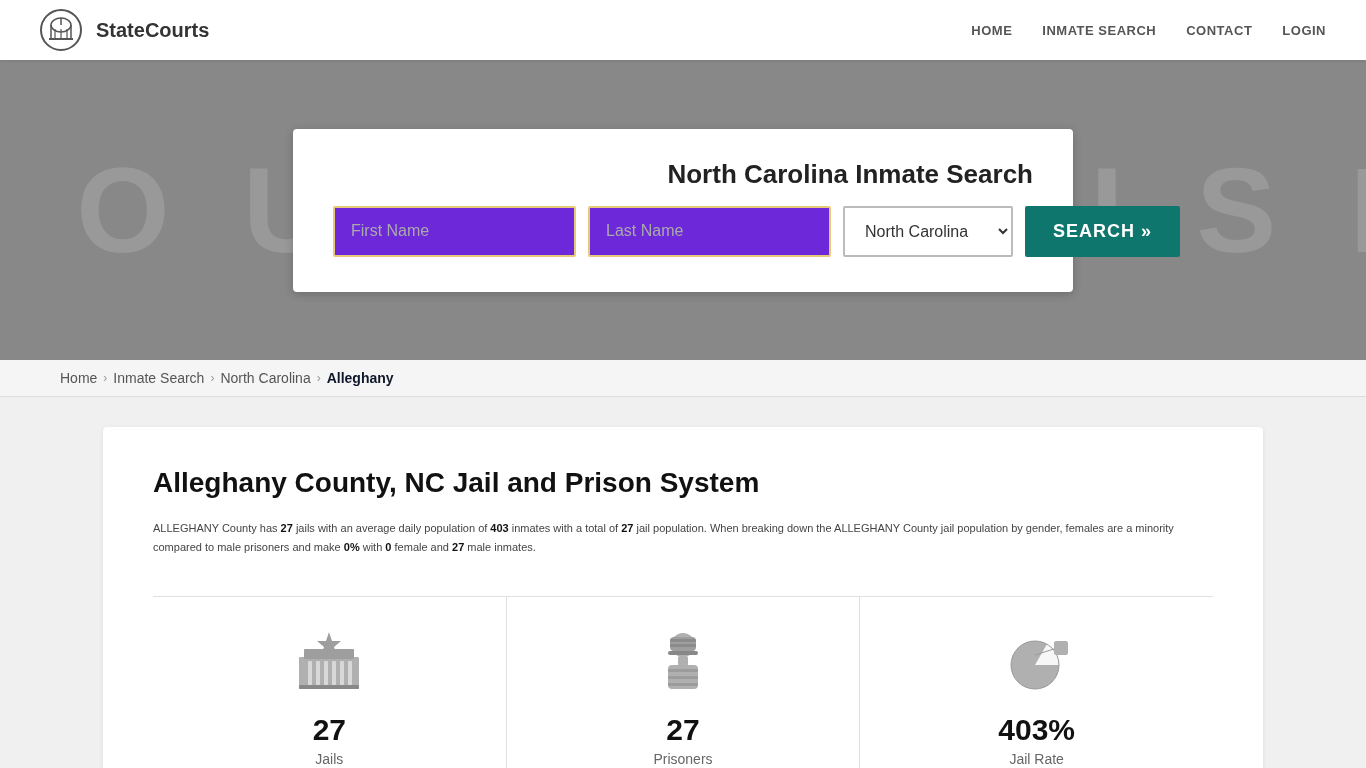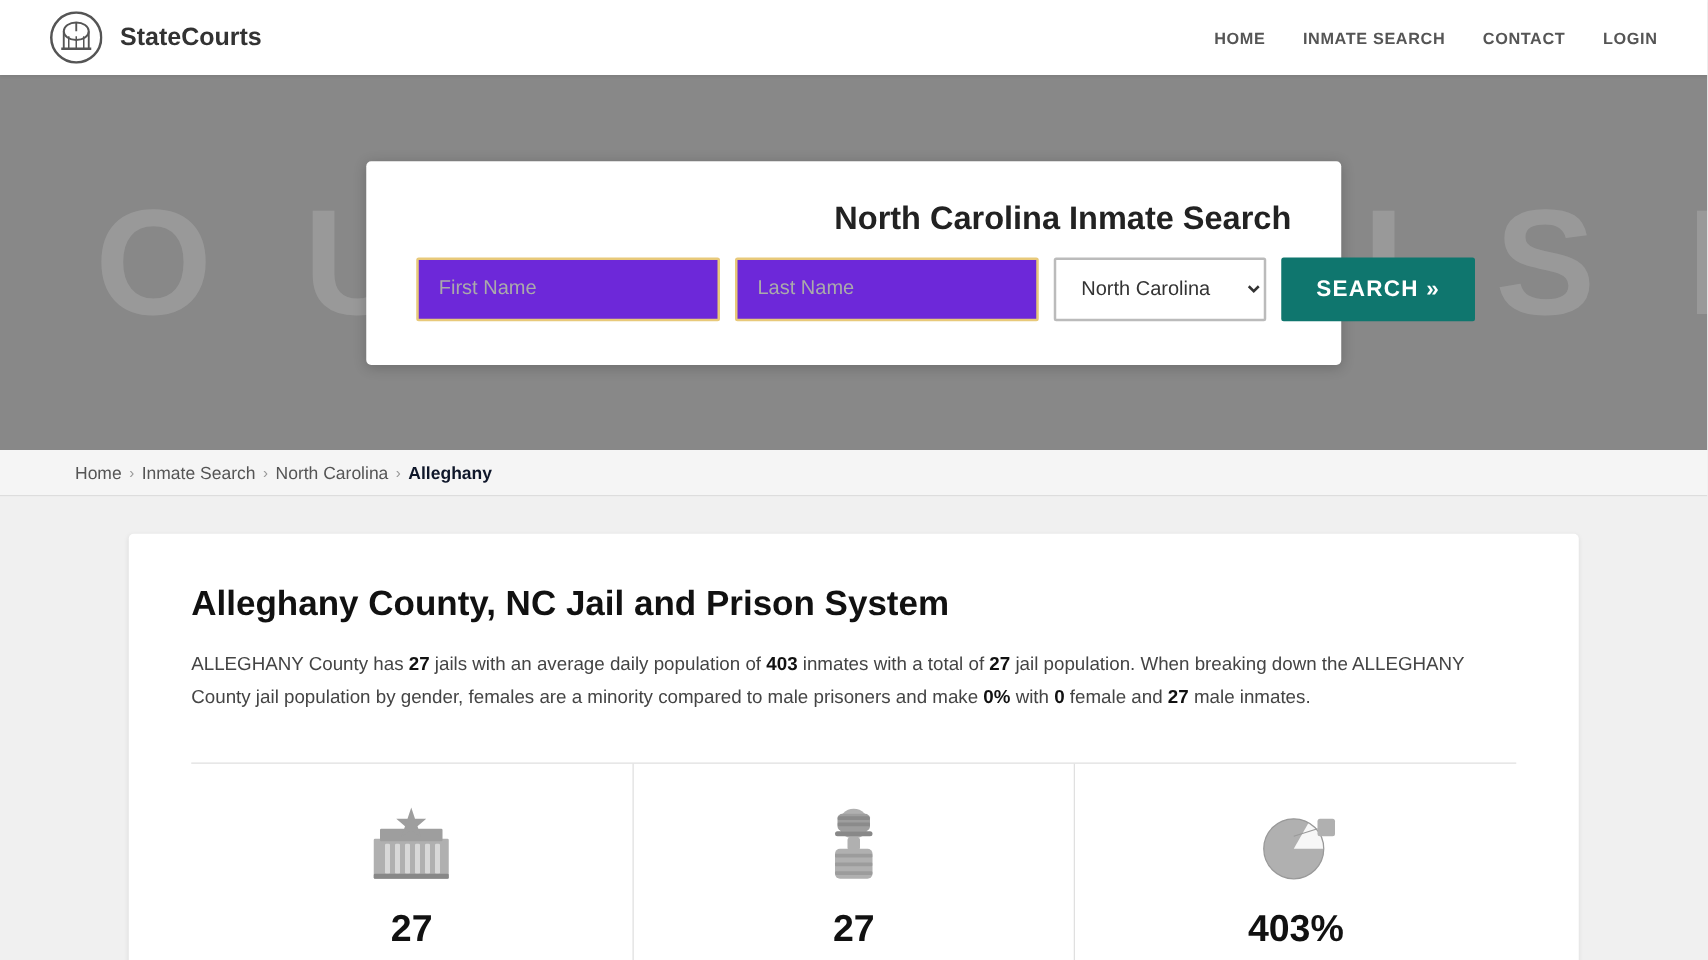--- a/index.html
+++ b/index.html
@@ -190,21 +190,21 @@
       padding: 40px 50px;
       box-shadow: 0 1px 4px rgba(0,0,0,0.08);
     }
     .county-title {
       font-size: 28px;
       font-weight: bold;
       margin-bottom: 20px;
       color: #111;
     }
     .county-description {
-      font-size: 15px;
+      font-size: 11px;
       line-height: 1.7;
       color: #444;
       margin-bottom: 40px;
     }
     .county-description strong { font-weight: bold; color: #111; }
 
     
     .stats-row {
       display: flex;
       gap: 0;

